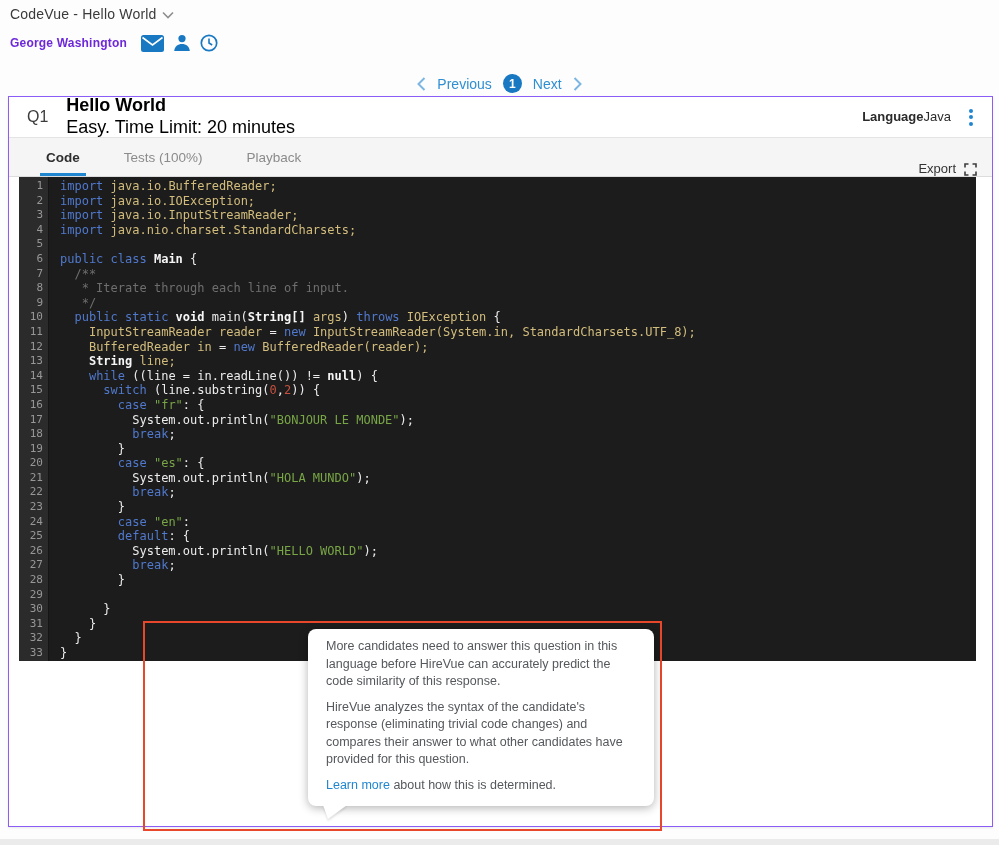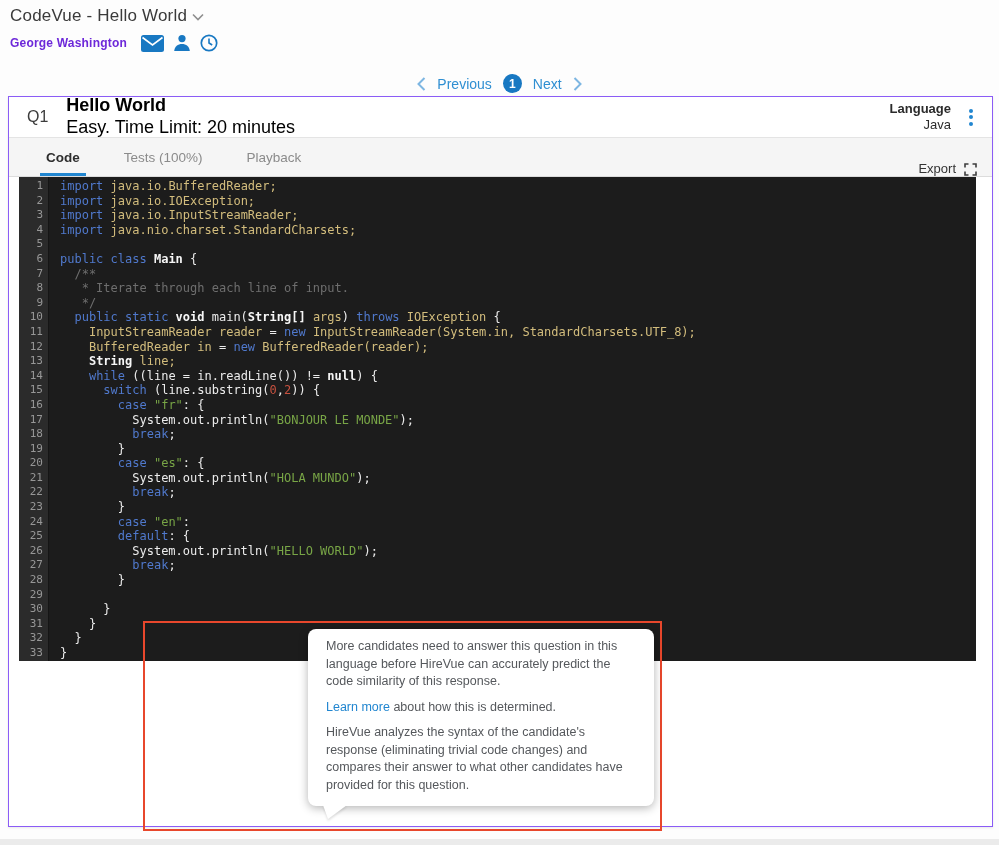--- a/index.html
+++ b/index.html
@@ -6,42 +6,42 @@
   body{
     width:999px;height:845px;position:relative;overflow:hidden;
     background:#fdfdfd;
     font-family:"Liberation Sans",sans-serif;
     -webkit-font-smoothing:antialiased;
   }
   .page-bottom-strip{position:absolute;left:0;top:839px;width:999px;height:6px;background:#ebebeb}
 
   
   .app-title{position:absolute;left:10px;top:6px;display:flex;align-items:center;
-    font-size:17px;color:#3a3a3a;letter-spacing:.2px}
+    font-size:14px;color:#3a3a3a;letter-spacing:.2px}
   .app-title .chev{margin-left:5px;margin-top:2px}
   .candidate{position:absolute;left:10px;top:34px;display:flex;align-items:center}
   .candidate .name{font-size:12px;font-weight:700;color:#6d28d9;letter-spacing:.2px}
   .candidate .icons{display:flex;align-items:center;gap:9px;margin-left:14px}
   .icon-btn{display:flex;align-items:center;justify-content:center;cursor:pointer}
 
   
   .pagination{position:absolute;left:0;top:74px;width:100%;display:flex;align-items:center;
     justify-content:center;gap:11px;font-size:14px;color:#2f8fd2}
   .page-circle{width:19px;height:19px;border-radius:50%;background:#1878c2;color:#fff;
     font-size:12px;font-weight:700;display:flex;align-items:center;justify-content:center}
 
   
   .card{position:absolute;left:8px;top:96px;width:983px;height:729px;background:#fff;
     border:1px solid #8b5cf6;box-shadow:0 1px 2px rgba(0,0,0,.08)}
   .qheader{height:40px;border-bottom:1px solid #e4e4e4;display:flex;align-items:center;padding:0 14px}
   .qid{font-size:16px;color:#3c3c3c;margin:0 18px 0 4px}
   .qtitles{display:flex;flex-direction:column;justify-content:center;line-height:1.2;font-size:18px;color:#000000}
   .qtitles .qtitle{font-weight:700}
   .qright{margin-left:auto;display:flex;align-items:center;gap:13px}
-  .qlang{display:flex;flex-direction:column;text-align:right;font-size:13px;line-height:1.2;color:#2b2b2b}
+  .qlang{display:flex;flex-direction:row;text-align:right;font-size:13px;line-height:1.2;color:#2b2b2b}
   .qlang .lab{font-weight:700}
   .kebab{display:flex;flex-direction:column;gap:2.5px;padding:3px 5px;cursor:pointer}
   .kebab i{width:4px;height:4px;border-radius:50%;background:#2186d0;display:block}
 
   
   .tabbar{height:38px;background:#f5f5f5;border-bottom:1px solid #dcdcdc;display:flex;align-items:stretch;padding-left:37px}
   .tab{display:flex;align-items:center;margin-right:44px;font-size:13.5px;color:#8b8b8b;position:relative;cursor:pointer;white-space:nowrap}
   .tab.active{color:#2d2d2d;font-weight:700}
   .tab.active::after{content:"";position:absolute;left:-6px;right:-6px;bottom:0;height:3px;background:#2186d0}
   .tabbar-right{margin-left:auto;display:flex;align-items:flex-end;gap:8px;padding-right:15px}
@@ -210,18 +210,18 @@
     <div class="codearea"><div class="code-line"><span class="tok-k">import</span><span class="tok-t"> java.io.BufferedReader;</span></div><div class="code-line"><span class="tok-k">import</span><span class="tok-t"> java.io.IOException;</span></div><div class="code-line"><span class="tok-k">import</span><span class="tok-t"> java.io.InputStreamReader;</span></div><div class="code-line"><span class="tok-k">import</span><span class="tok-t"> java.nio.charset.StandardCharsets;</span></div><div class="code-line"><span class="tok-p"> </span></div><div class="code-line"><span class="tok-k">public class</span><span class="tok-b"> Main</span><span class="tok-p"> {</span></div><div class="code-line"><span class="tok-c">  /**</span></div><div class="code-line"><span class="tok-c">   * Iterate through each line of input.</span></div><div class="code-line"><span class="tok-c">   */</span></div><div class="code-line"><span class="tok-p">  </span><span class="tok-k">public static</span><span class="tok-b"> void</span><span class="tok-p"> main(</span><span class="tok-b">String[]</span><span class="tok-t"> args</span><span class="tok-p">) </span><span class="tok-k">throws</span><span class="tok-t"> IOException</span><span class="tok-p"> {</span></div><div class="code-line"><span class="tok-p">    </span><span class="tok-t">InputStreamReader reader</span><span class="tok-p"> = </span><span class="tok-k">new</span><span class="tok-t"> InputStreamReader(System.in, StandardCharsets.UTF_8);</span></div><div class="code-line"><span class="tok-p">    </span><span class="tok-t">BufferedReader in</span><span class="tok-p"> = </span><span class="tok-k">new</span><span class="tok-t"> BufferedReader(reader);</span></div><div class="code-line"><span class="tok-p">    </span><span class="tok-b">String</span><span class="tok-t"> line;</span></div><div class="code-line"><span class="tok-p">    </span><span class="tok-k">while</span><span class="tok-p"> ((line = in.readLine()) != </span><span class="tok-b">null</span><span class="tok-p">) {</span></div><div class="code-line"><span class="tok-p">      </span><span class="tok-k">switch</span><span class="tok-p"> (line.substring(</span><span class="tok-n">0</span><span class="tok-p">,</span><span class="tok-n">2</span><span class="tok-p">)) {</span></div><div class="code-line"><span class="tok-p">        </span><span class="tok-k">case</span><span class="tok-p"> </span><span class="tok-s">"fr"</span><span class="tok-p">: {</span></div><div class="code-line"><span class="tok-p">          System.out.println(</span><span class="tok-s">"BONJOUR LE MONDE"</span><span class="tok-p">);</span></div><div class="code-line"><span class="tok-p">          </span><span class="tok-k">break</span><span class="tok-p">;</span></div><div class="code-line"><span class="tok-p">        }</span></div><div class="code-line"><span class="tok-p">        </span><span class="tok-k">case</span><span class="tok-p"> </span><span class="tok-s">"es"</span><span class="tok-p">: {</span></div><div class="code-line"><span class="tok-p">          System.out.println(</span><span class="tok-s">"HOLA MUNDO"</span><span class="tok-p">);</span></div><div class="code-line"><span class="tok-p">          </span><span class="tok-k">break</span><span class="tok-p">;</span></div><div class="code-line"><span class="tok-p">        }</span></div><div class="code-line"><span class="tok-p">        </span><span class="tok-k">case</span><span class="tok-p"> </span><span class="tok-s">"en"</span><span class="tok-p">:</span></div><div class="code-line"><span class="tok-p">        </span><span class="tok-k">default</span><span class="tok-p">: {</span></div><div class="code-line"><span class="tok-p">          System.out.println(</span><span class="tok-s">"HELLO WORLD"</span><span class="tok-p">);</span></div><div class="code-line"><span class="tok-p">          </span><span class="tok-k">break</span><span class="tok-p">;</span></div><div class="code-line"><span class="tok-p">        }</span></div><div class="code-line"><span class="tok-p"> </span></div><div class="code-line"><span class="tok-p">      }</span></div><div class="code-line"><span class="tok-p">    }</span></div><div class="code-line"><span class="tok-p">  }</span></div><div class="code-line"><span class="tok-p">}</span></div></div>
   </div>
 
 
 </div>
 
 <div class="red-rect"></div>
 
 <div class="tooltip">
   <p>More candidates need to answer this question in this language before HireVue can accurately predict the code similarity of this response.</p>
+  <p>HireVue analyzes the syntax of the candidate's response (eliminating trivial code changes) and compares their answer to what other candidates have provided for this question.</p>
   <p><a>Learn more</a><span> about how this is determined.</span></p>
-  <p>HireVue analyzes the syntax of the candidate's response (eliminating trivial code changes) and compares their answer to what other candidates have provided for this question.</p>
   <div class="tooltip-tail"></div>
 </div>
 
 <div class="page-bottom-strip"></div>
 
 </body></html>

